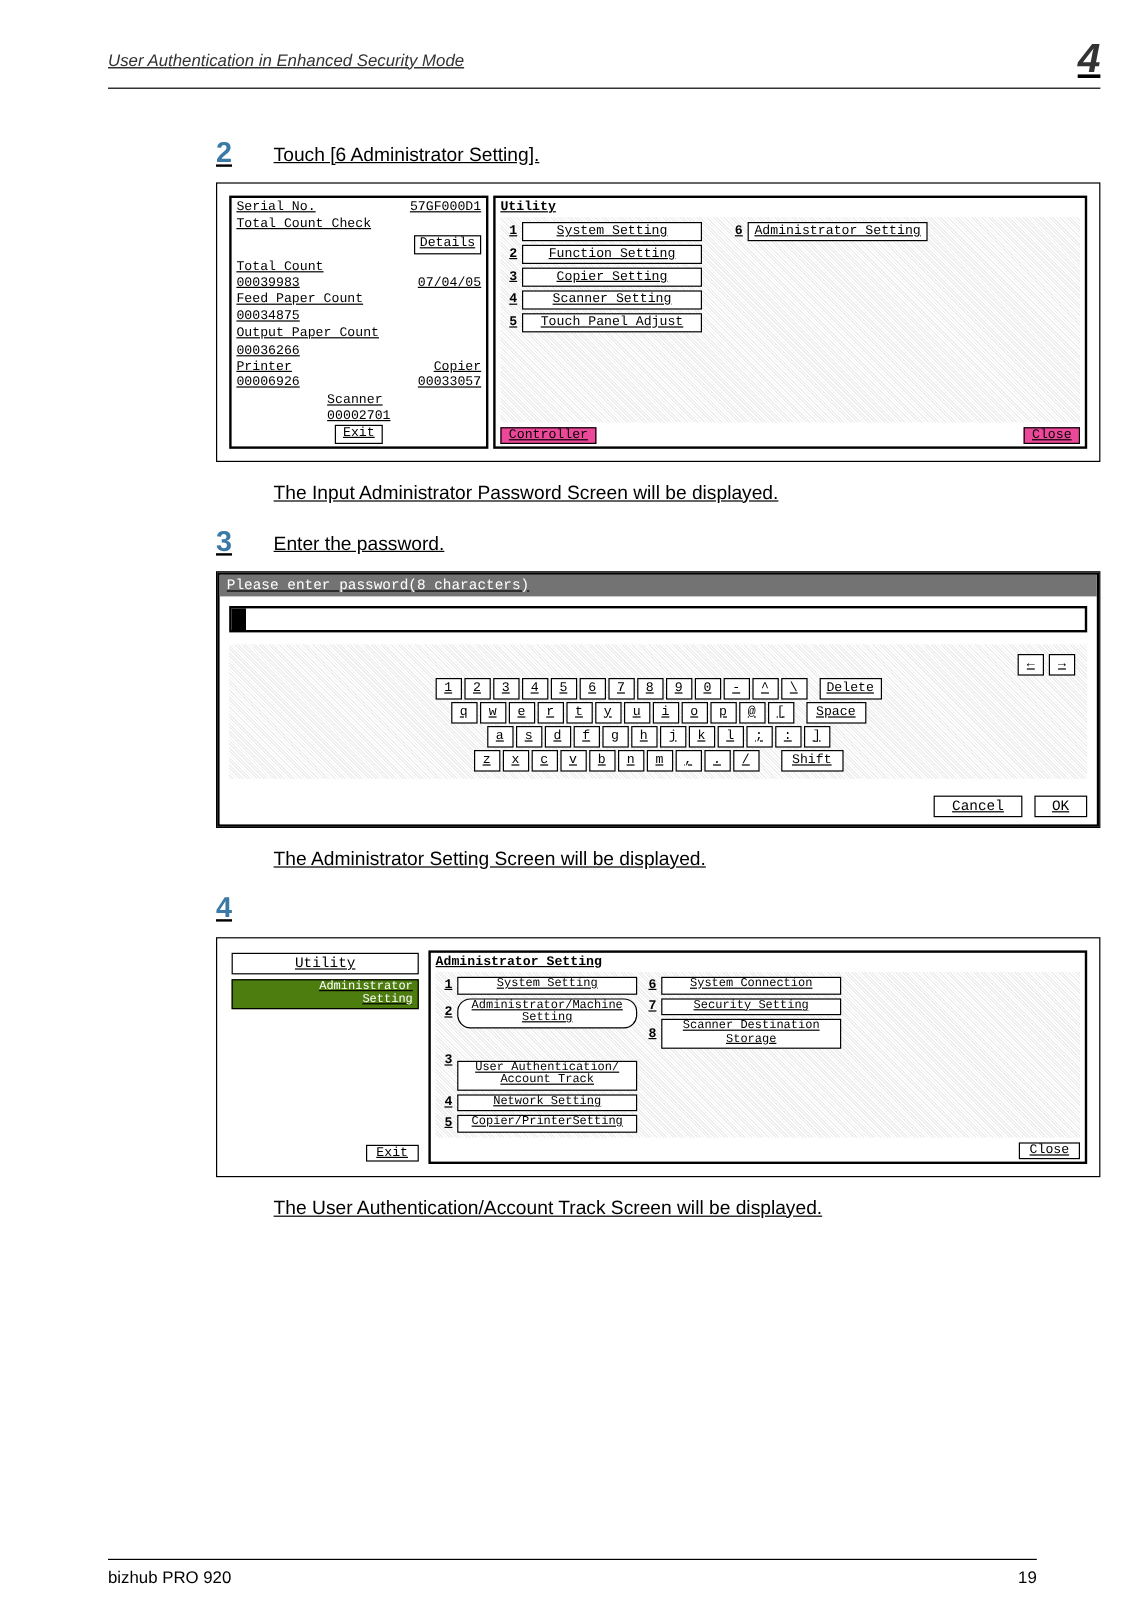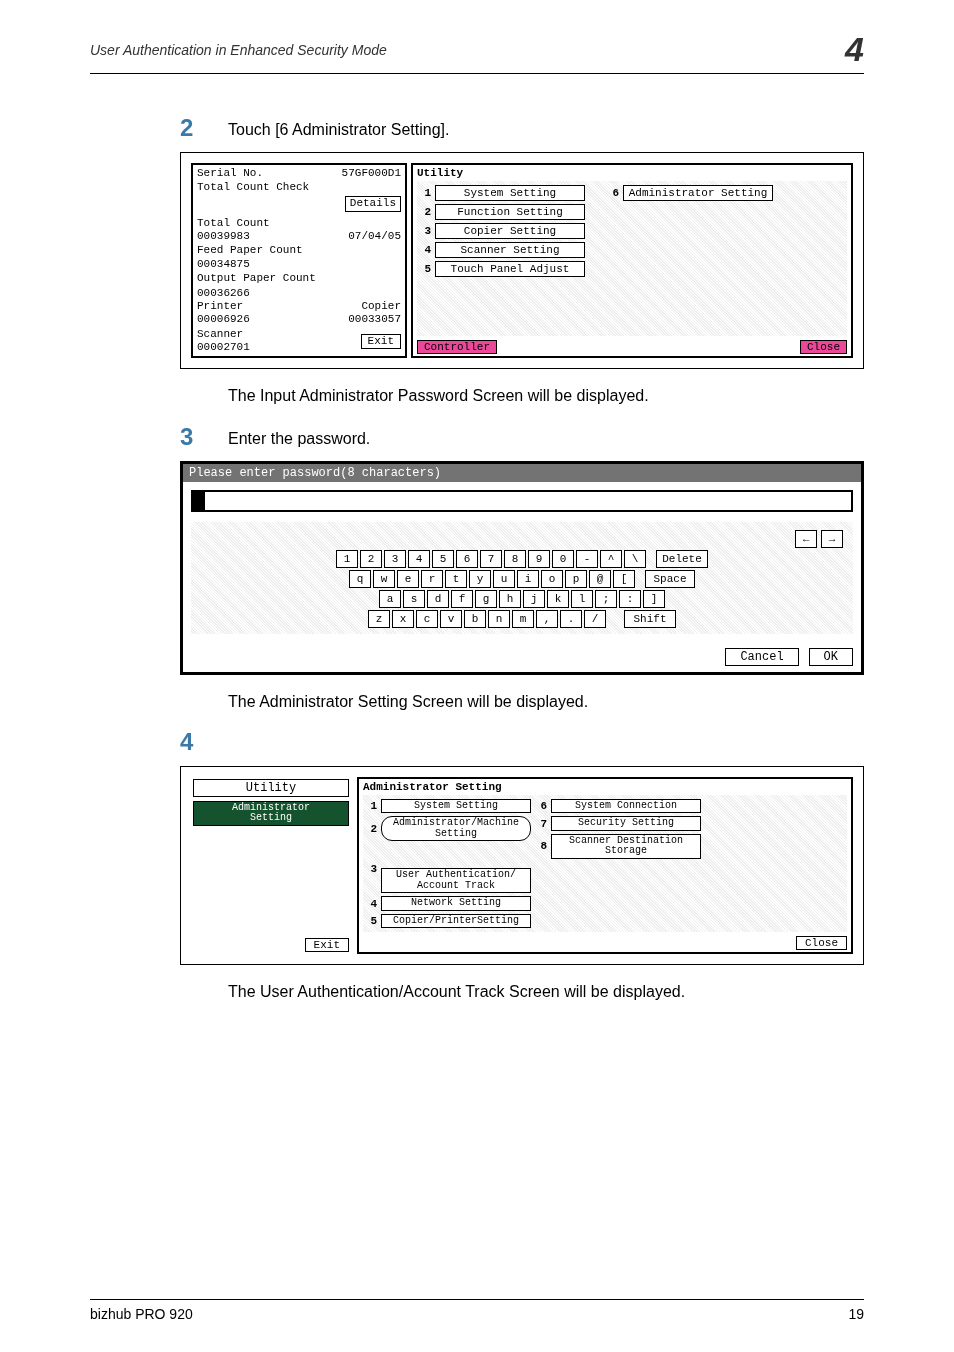--- a/index.html
+++ b/index.html
@@ -9,23 +9,24 @@
     }
     body {
       font-family: Arial, Helvetica, sans-serif;
       background: #fff;
       width: 954px;
       margin: 0 auto;
       padding: 0;
       color: #000;
     }
     .page {
-      padding: 30px 90px 30px 90px;
+      padding: 30px 37px 30px 90px;
       min-height: 1352px;
       position: relative;
+      text-decoration: underline;
     }
     .header-line {
       display: flex;
       justify-content: space-between;
       align-items: center;
       border-bottom: 1px solid #000;
       padding-bottom: 4px;
       margin-bottom: 40px;
     }
     .header-left {
@@ -104,20 +105,21 @@
     .s1-line { margin-top: 1px; }
     .s1-line-split {
       display: flex;
       justify-content: space-between;
     }
     .s1-bottom-left {
       display: flex;
       justify-content: space-between;
       align-items: center;
       margin-top: 2px;
+      flex-direction: column;
     }
     .s1-exit {
       border: 1.5px solid #000;
       padding: 0 6px;
       font-size: 11px;
       background: #fff;
     }
     .s1-right {
       flex: 1;
       border: 2px solid #000;
@@ -251,22 +253,22 @@
       border: 1.5px solid #000;
       padding: 1px;
       text-align: center;
       font-size: 12px;
       background: #fff;
     }
     .s3-tab {
       border: 1.5px solid #000;
       padding: 1px 4px;
       font-size: 10px;
-      text-align: center;
-      background: #14532d;
+      text-align: right;
+      background: #4d7c0f;
       color: #fff;
       line-height: 1.05;
     }
     .s3-left-bottom {
       margin-top: auto;
       display: flex;
       justify-content: flex-end;
     }
     .s3-exit {
       border: 1.5px solid #000;

